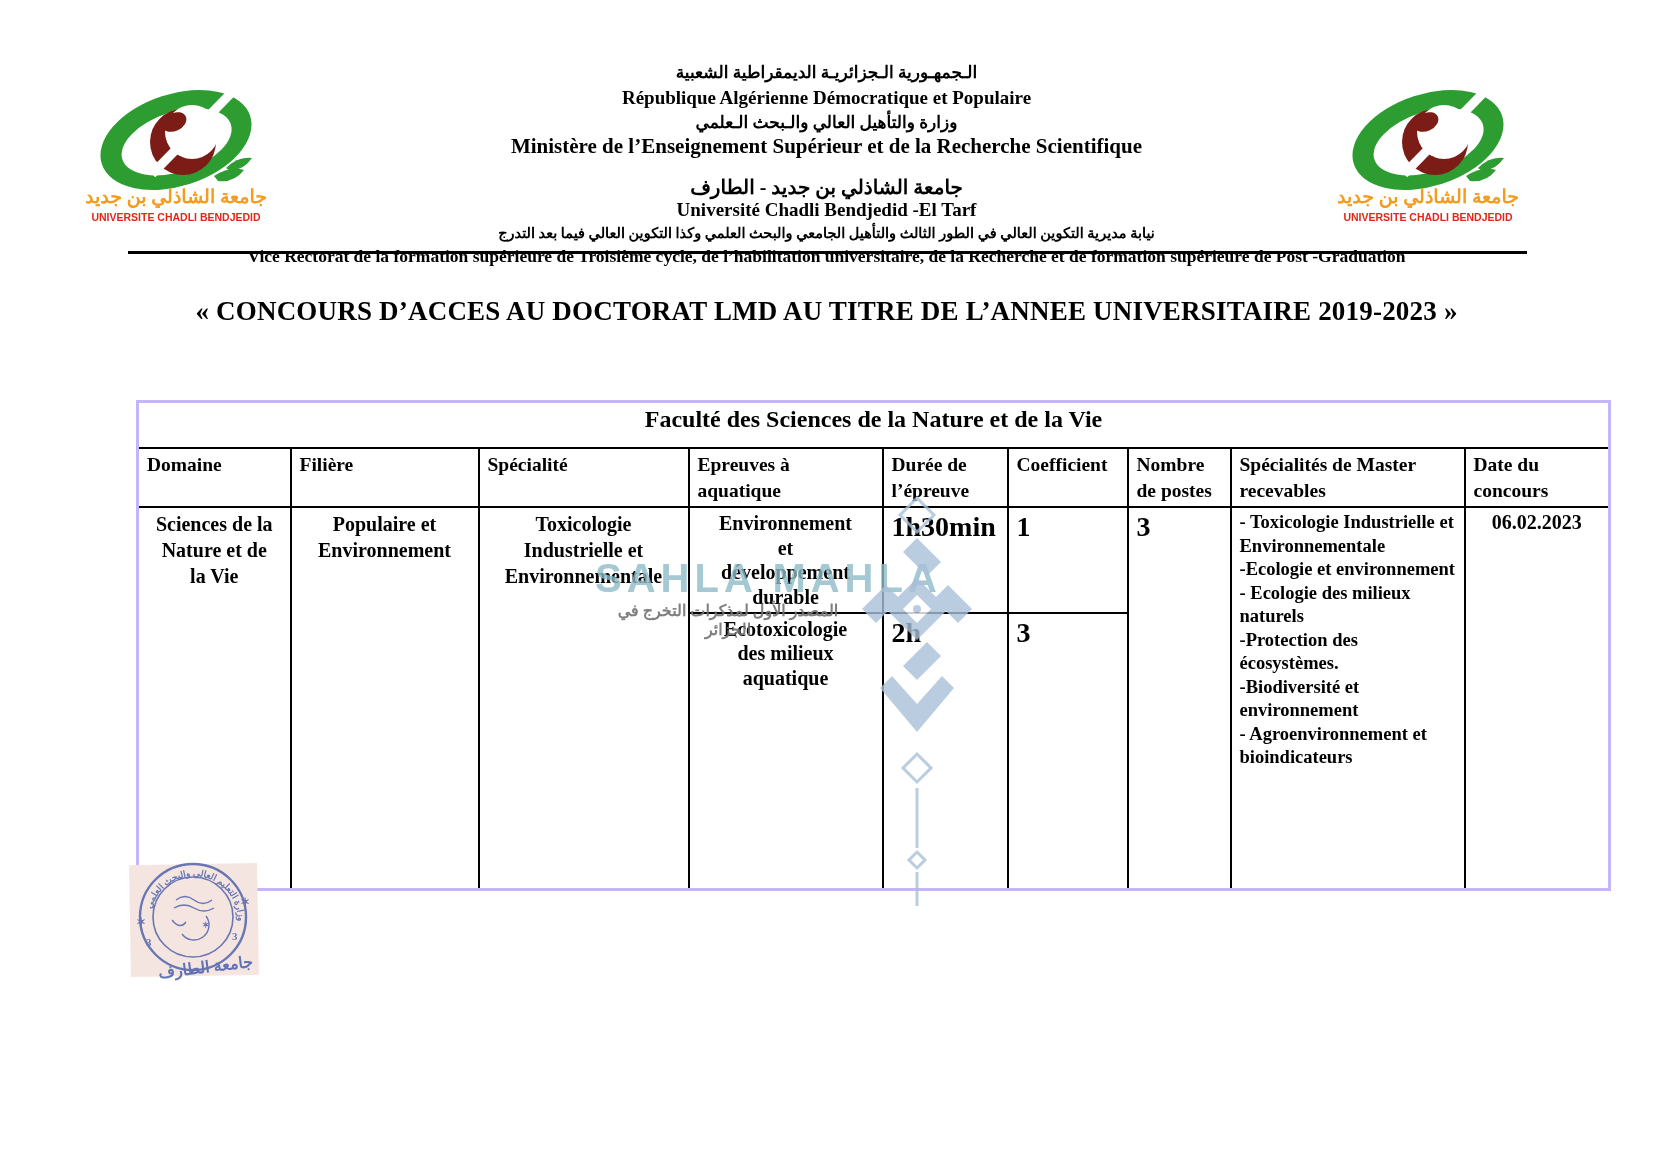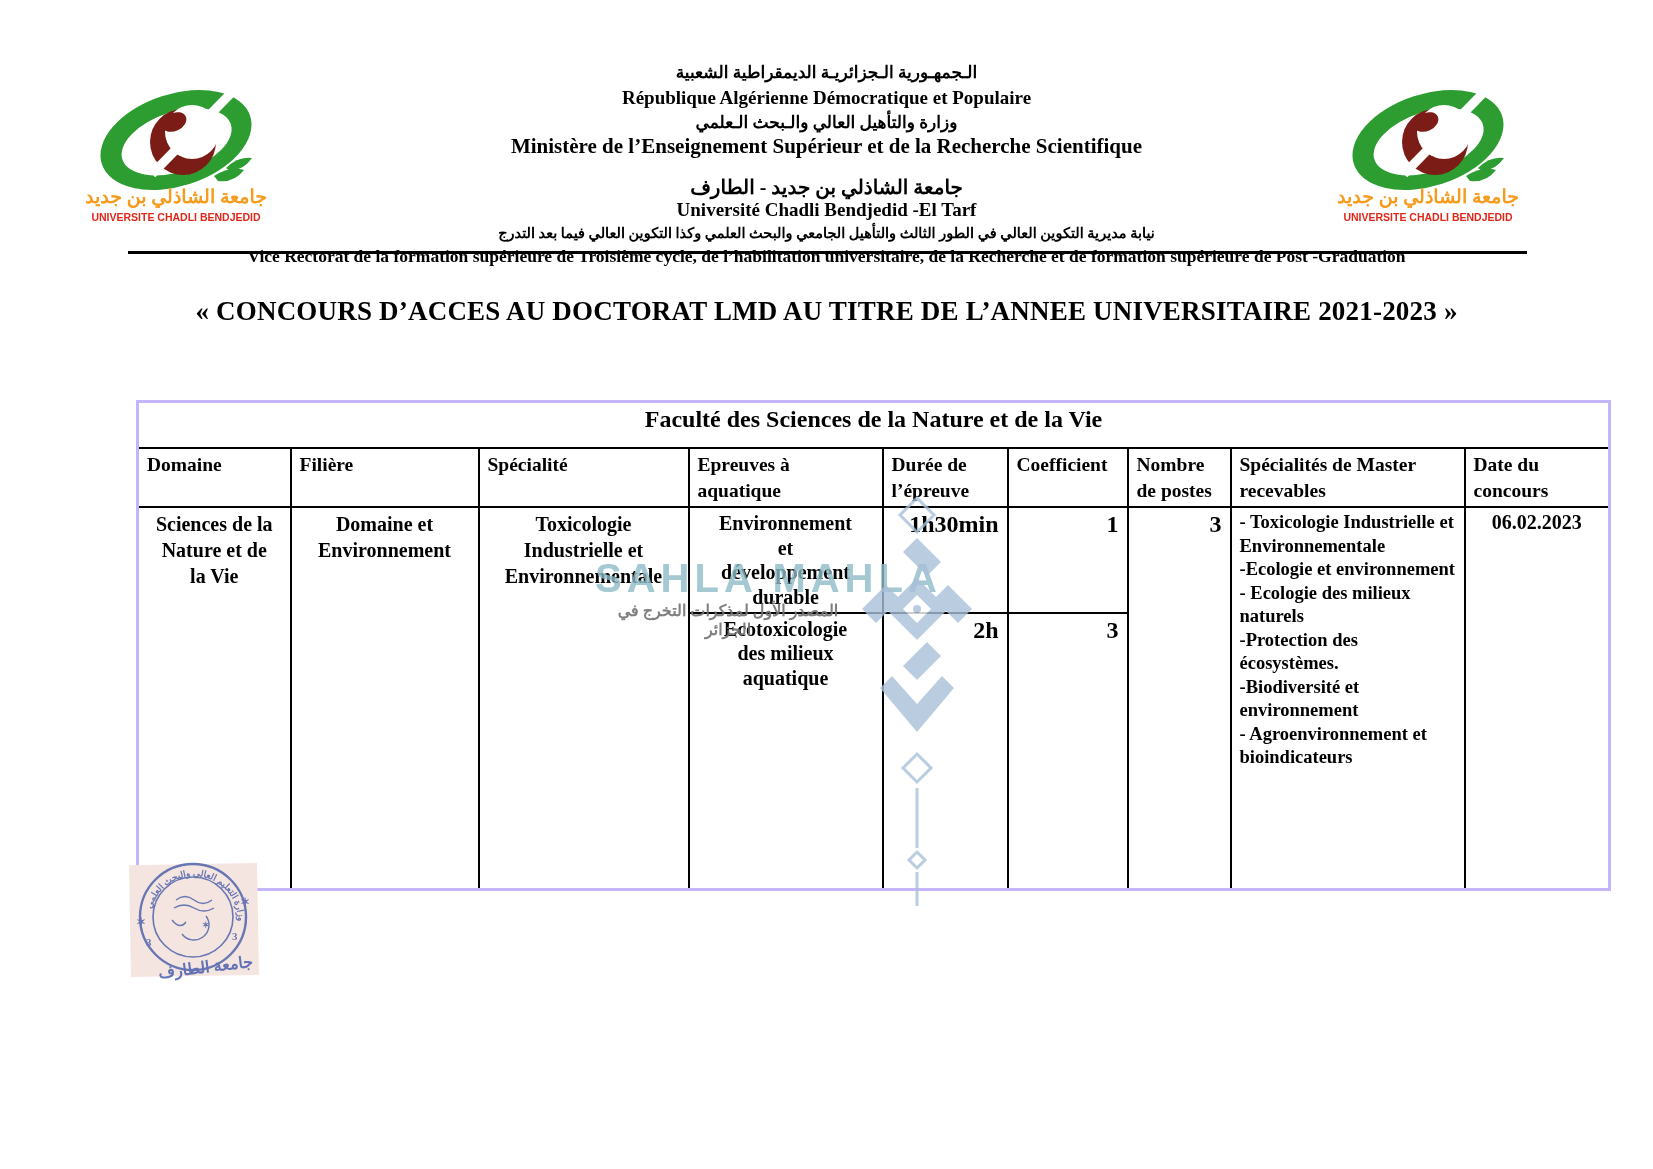--- a/index.html
+++ b/index.html
@@ -31,21 +31,21 @@
   }
   .doc-table td{border:2px solid #000; padding:3px 8px; vertical-align:top; overflow:hidden;}
   .faculty-cell{text-align:center; font-size:24px; height:38px; vertical-align:middle;}
   .col-head{font-size:19.5px; line-height:1.32;}
   .ch-center{}
   .cell-pre{white-space:pre-line;}
   .td-domaine,.td-filiere,.td-specialite{
     text-align:center; vertical-align:middle; font-size:20px; line-height:1.3; padding-bottom:150px;
   }
   .td-epreuve{ text-align:center; font-size:20px; line-height:1.22;}
-  .td-duree,.td-coef,.td-postes{text-align:right; font-size:24px;}
+  .td-duree,.td-coef,.td-postes{text-align:left; font-size:28px;}
   .td-masters{font-size:18.5px; line-height:1.27; padding-top:6px;}
   .td-date{text-align:center; vertical-align:middle; font-size:20px; padding-bottom:60px;}
   .row-ep1{height:100px;}
   .row-ep2{height:276px;}
   .row-heads{height:54px;}
   
   .watermark{position:absolute; left:0; top:0; width:100%; height:100%; pointer-events:none;}
   .wm-brand{
     position:absolute; left:595px; top:556px; font-family:"Liberation Sans", sans-serif;
     font-weight:bold; font-size:40px; letter-spacing:5px; color:#8fbcc7; opacity:.8;
@@ -100,21 +100,21 @@
     <div class="h-fr1">République Algérienne Démocratique et Populaire</div>
     <div class="h-ar2" dir="rtl">وزارة والتأهيل العالي والـبحث الـعلمي</div>
     <div class="h-fr2">Ministère de l’Enseignement Supérieur et de la Recherche Scientifique</div>
     <div class="h-ar3" dir="rtl">جامعة الشاذلي بن جديد - الطارف</div>
     <div class="h-fr3">Université Chadli Bendjedid -El Tarf</div>
     <div class="h-ar4" dir="rtl">نيابة مديرية التكوين العالي في الطور الثالث والتأهيل الجامعي والبحث العلمي وكذا التكوين العالي فيما بعد التدرج</div>
     <div class="h-fr4">Vice Rectorat de la formation supérieure de Troisième cycle, de l’habilitation universitaire, de la Recherche et de formation supérieure de Post -Graduation</div>
   </div>
   <div class="header-rule"></div>
 
-  <div class="doc-title">« CONCOURS D’ACCES AU DOCTORAT LMD AU TITRE DE L’ANNEE UNIVERSITAIRE 2021-2023 »</div>
+  <div class="doc-title">« CONCOURS D’ACCES AU DOCTORAT LMD AU TITRE DE L’ANNEE UNIVERSITAIRE 2019-2023 »</div>
 
   <table class="doc-table">
     <colgroup>
       <col style="width:153px">
         <col style="width:188px">
         <col style="width:210px">
       <col style="width:194px">
         <col style="width:125px">
         <col style="width:120px">
       <col style="width:103px">
@@ -133,21 +133,21 @@
       <td class="col-head">Durée de l’épreuve</td>
       <td class="col-head ch-center">Coefficient</td>
       <td class="col-head ch-center">Nombre de postes</td>
       <td class="col-head">Spécialités de Master recevables</td>
       <td class="col-head">Date du concours</td>
     </tr>
     <tr class="row-ep1">
       <td class="td-domaine cell-pre" rowspan="2">Sciences de la
 Nature et de
 la Vie</td>
-      <td class="td-filiere cell-pre" rowspan="2">Domaine et
+      <td class="td-filiere cell-pre" rowspan="2">Populaire et
 Environnement</td>
       <td class="td-specialite cell-pre" rowspan="2">Toxicologie
 Industrielle et
 Environnementale</td>
       <td class="td-epreuve cell-pre">Environnement
 et
 développement
 durable</td>
       <td class="td-duree">1h30min</td>
       <td class="td-coef">1</td>

